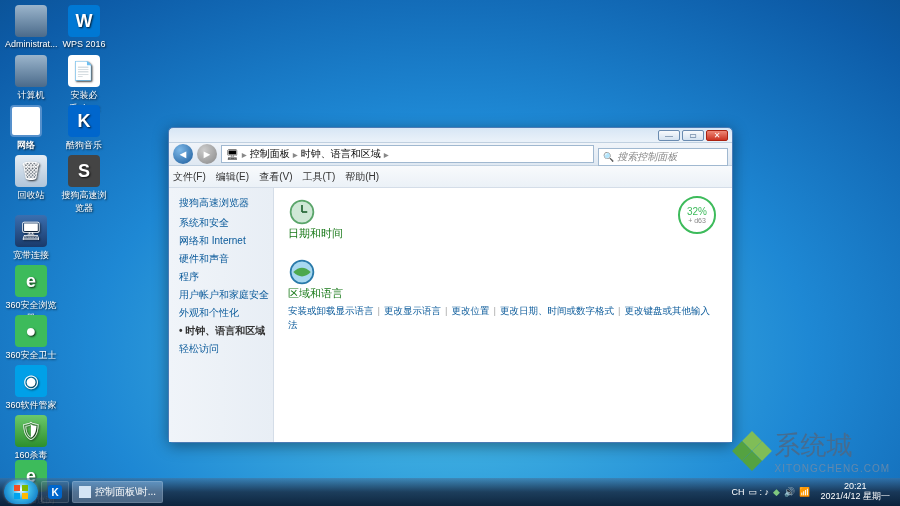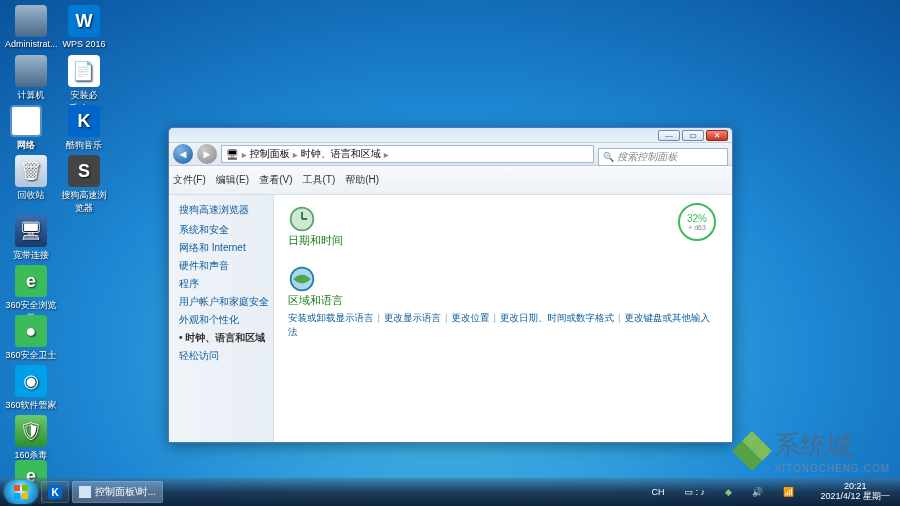--- a/index.html
+++ b/index.html
@@ -17,34 +17,34 @@
 .ico-screen { background: linear-gradient(#3a6fb0,#1a3a6a); }
 .ico-e { background: #3dbb5b; color:#fff; border-radius:50%; font-weight:bold; }
 .ico-green { background: #3dbb5b; color:#fff; border-radius:50%; }
 .ico-blue { background: #00a0e8; color:#fff; border-radius:50%; }
 .ico-shield { background: linear-gradient(#6bc96b,#2d8f2d); }
 .taskbar { position: absolute; bottom: 0; left: 0; right: 0; height: 28px; background: linear-gradient(to bottom, rgba(70,110,150,0.5) 0%, rgba(25,45,70,0.85) 50%, rgba(10,25,45,0.9) 100%); display: flex; align-items: center; padding: 0 4px; }
 .start-btn { width: 34px; height: 24px; border-radius: 12px; background: radial-gradient(circle at 50% 40%, #fff 0%, #3db8e8 40%, #0066bb 100%); display:flex; align-items:center; justify-content:center; box-shadow: 0 0 3px rgba(255,255,255,0.3); }
 .start-btn svg { width: 16px; height: 16px; }
 .tb-item { height: 22px; margin-left: 3px; padding: 0 6px; border-radius: 2px; display:flex; align-items:center; font-size:10px; color:#fff; background: rgba(255,255,255,0.08); border:1px solid rgba(255,255,255,0.15); }
 .tb-item.active { background: rgba(190,220,255,0.35); }
-.tray { margin-left: auto; display:flex; align-items:center; gap:20px; color:#fff; font-size:9px; }
+.tray { margin-left: auto; display:flex; align-items:center; gap:4px; color:#fff; font-size:9px; }
 .clock { text-align:center; line-height:1.1; font-size:9px; padding:0 6px; }
 .window { position: absolute; left: 168px; top: 127px; width: 565px; height: 316px; background: linear-gradient(to bottom, #d7e6f5 0%, #e9f1f9 4%, #edf3f9 100%); border: 1px solid #4a7bb5; border-radius: 5px; box-shadow: 0 3px 15px rgba(0,0,0,0.4); display:flex; flex-direction:column; }
 .titlebar { height: 14px; display:flex; justify-content:flex-end; align-items:center; padding:0 4px; gap:2px; }
 .tbtn { width: 22px; height: 11px; border: 1px solid #6a8bb0; border-radius: 2px; background: linear-gradient(#f8fafd,#d4e2f0); display:flex; align-items:center; justify-content:center; font-size:8px; color:#3a5a80; }
 .tbtn.close { background: linear-gradient(#ee8877,#cc3322); color:#fff; border-color:#aa2211; }
 .navbar { height: 24px; background: linear-gradient(to bottom, #f0f4f9, #dfe8f2); display:flex; align-items:center; padding:0 4px; gap:4px; border-top:1px solid #c0d0e0; border-bottom:1px solid #c0d0e0; }
 .nav-btn { width:20px; height:20px; border-radius:50%; background: radial-gradient(circle at 35% 30%, #7db8e8, #1a5a9a); display:flex; align-items:center; justify-content:center; color:#fff; font-size:11px; }
 .nav-btn.disabled { background: radial-gradient(circle at 35% 30%, #ccc, #888); }
 .address { flex:1; height:18px; background:#fff; border:1px solid #a0b8d0; display:flex; align-items:center; font-size:10px; padding:0 4px; gap:3px; }
 .address .sep { color:#888; }
 .search-box { width:130px; height:18px; background:#fff; border:1px solid #a0b8d0; display:flex; align-items:center; font-size:10px; padding:0 4px; color:#888; font-style:italic;margin-top:6px; }
 .search-box::before { content:"🔍"; font-size:9px; margin-right:3px; font-style:normal; }
-.menubar { height: 29px; background: linear-gradient(#f8fafc,#ebf1f7); display:flex; align-items:center; font-size:10px; padding:0 4px; gap:10px; color:#333; border-bottom:1px solid #d4dde8; }
+.menubar { height: 22px; background: linear-gradient(#f8fafc,#ebf1f7); display:flex; align-items:center; font-size:10px; padding:0 4px; gap:10px; color:#333; border-bottom:1px solid #d4dde8; }
 .content { flex:1; display:flex; background:#fff; overflow:hidden; }
 .sidebar { width:105px; background: linear-gradient(to right, #f0f4f9, #e8eef5); border-right:1px solid #d4dde8; padding:8px 0 8px 10px; font-size:10px; }
 .sidebar-title { color:#0a5a9a; margin-bottom:6px; font-size:10px; }
 .sidebar-item { margin:4px 0; color:#0a5a9a; cursor:pointer; }
 .sidebar-item.current { font-weight:bold; color:#333; }
 .sidebar-item.current::before { content:"• "; }
 .main { flex:1; padding:10px 14px; position:relative; }
 .category { display:flex; margin-bottom:14px;flex-direction:column; }
 .cat-icon { width:28px; height:28px; margin-right:8px; flex-shrink:0; }
 .cat-content { flex:1; }

